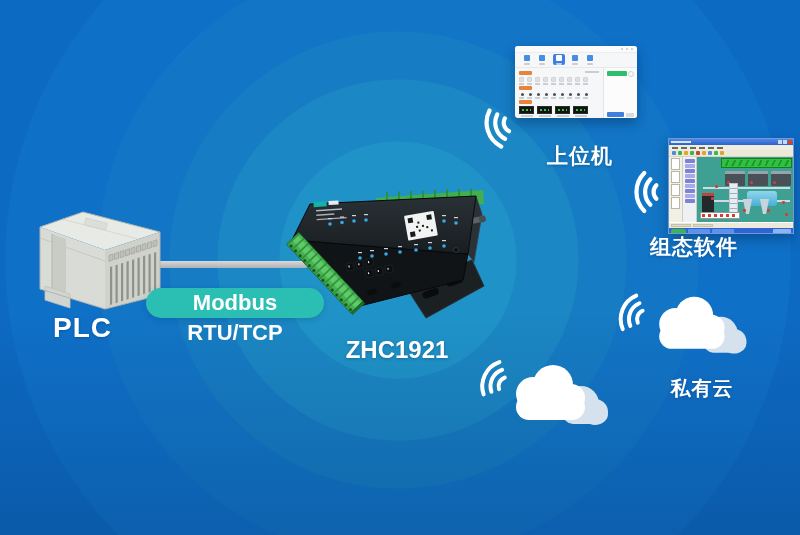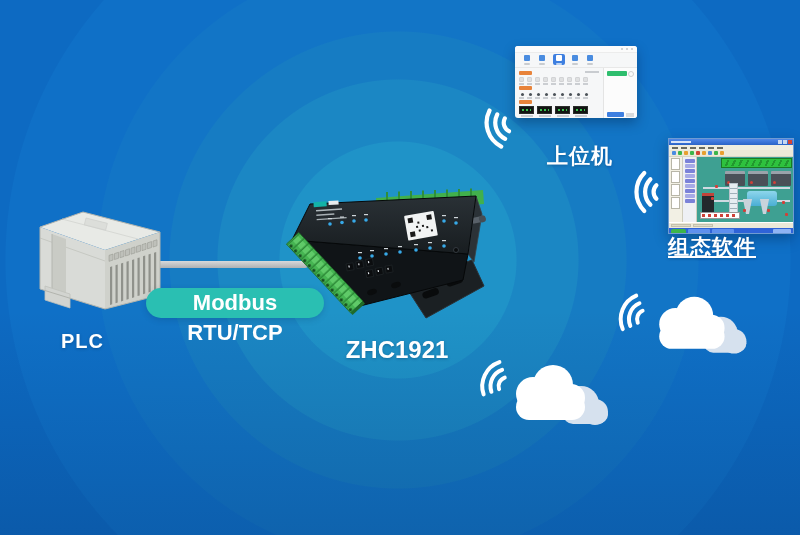--- a/index.html
+++ b/index.html
@@ -11,24 +11,24 @@
         #1b87c4 119px, #1b87c4 180px,
         #167cc3 181px, #167cc3 228px,
         #1275c6 229px, #1275c6 300px,
         #0f70c7 301px, #0f70c7 392px,
         #0d6ac2 393px);}
   #stage::after{content:"";position:absolute;inset:0;pointer-events:none;
     background:linear-gradient(180deg,rgba(0,0,0,0) 58%,rgba(3,35,86,.22) 100%);}
   .abs{position:absolute;}
   .lbl{position:absolute;color:#fff;font-weight:bold;text-align:center;
     letter-spacing:1px;text-shadow:0 1px 3px rgba(0,30,70,.3);z-index:6;}
-  .lbl-plc{left:30px;top:330px;width:105px;font-size:20px;}
+  .lbl-plc{left:30px;top:312px;width:105px;font-size:28px;}
   .lbl-gw{left:332px;top:336px;width:130px;font-size:24px;letter-spacing:0;}
   .lbl-upper{left:534px;top:142px;width:92px;font-size:21px;}
-  .lbl-scada{left:662px;top:233px;width:100px;font-size:21px;text-decoration:underline;}
+  .lbl-scada{left:644px;top:233px;width:100px;font-size:21px;}
   .lbl-private{left:662px;top:375px;width:80px;font-size:20px;}
   .lbl-zong{left:521px;top:440px;width:82px;font-size:20px;}
   .connline{left:156px;top:261px;width:152px;height:7px;border-radius:3px;z-index:1;
     background:linear-gradient(180deg,#d7d9db,#aeb0b2);}
   .badge{left:146px;top:288px;width:178px;height:30px;line-height:30px;border-radius:15px;
     background:#2abfb2;color:#fff;font-weight:bold;font-size:22px;text-align:center;z-index:7;
     box-shadow:0 2px 6px rgba(0,40,80,.18);}
   .wifi{z-index:5;}
   .devsvg{z-index:3;}
   
@@ -510,14 +510,15 @@
     <g fill="#ffffff">
       <circle cx="30" cy="34" r="17"></circle>
         <circle cx="50" cy="25" r="20"></circle>
         <circle cx="68" cy="38" r="14"></circle>
       <rect x="13" y="34" width="69" height="26" rx="13"></rect>
     </g>
   </svg>
 
   <div class="lbl lbl-upper">上位机</div>
   <div class="lbl lbl-scada">组态软件</div>
+  <div class="lbl lbl-private">私有云</div>
 
 </div>
 
 </body></html>

